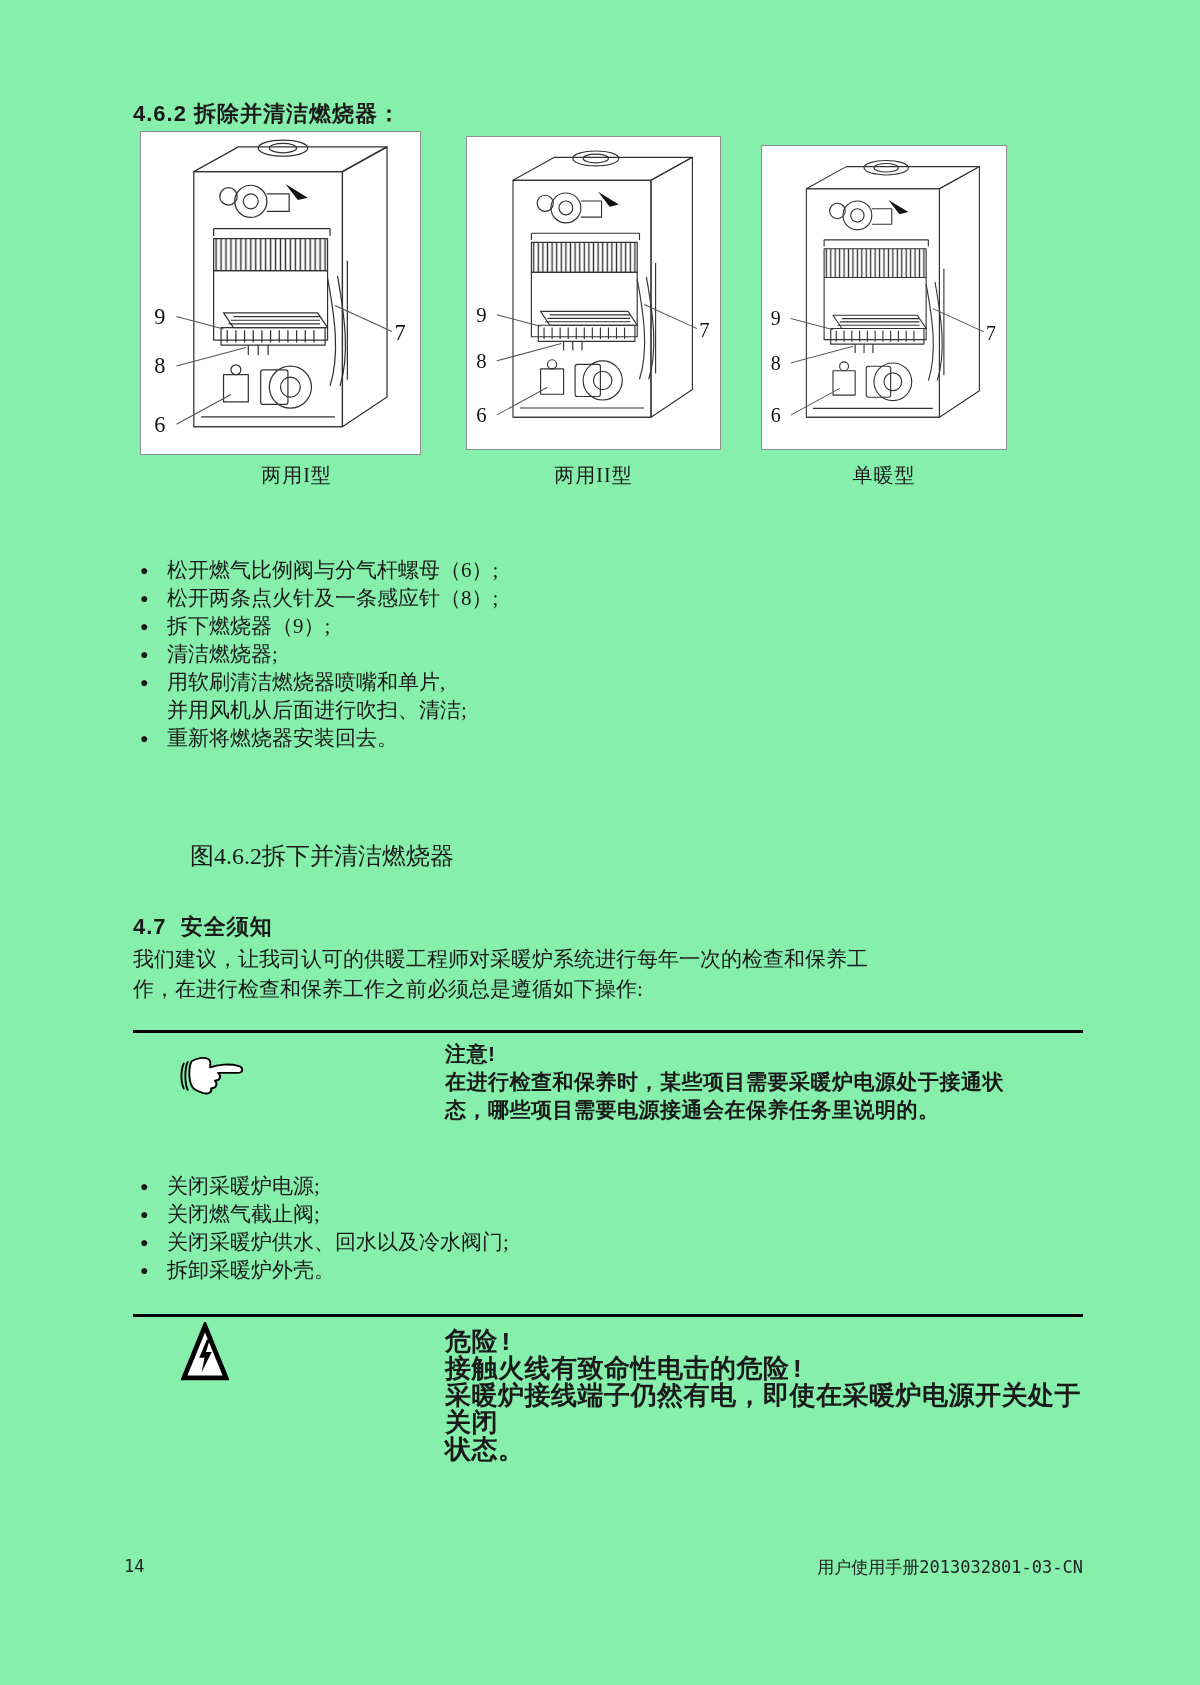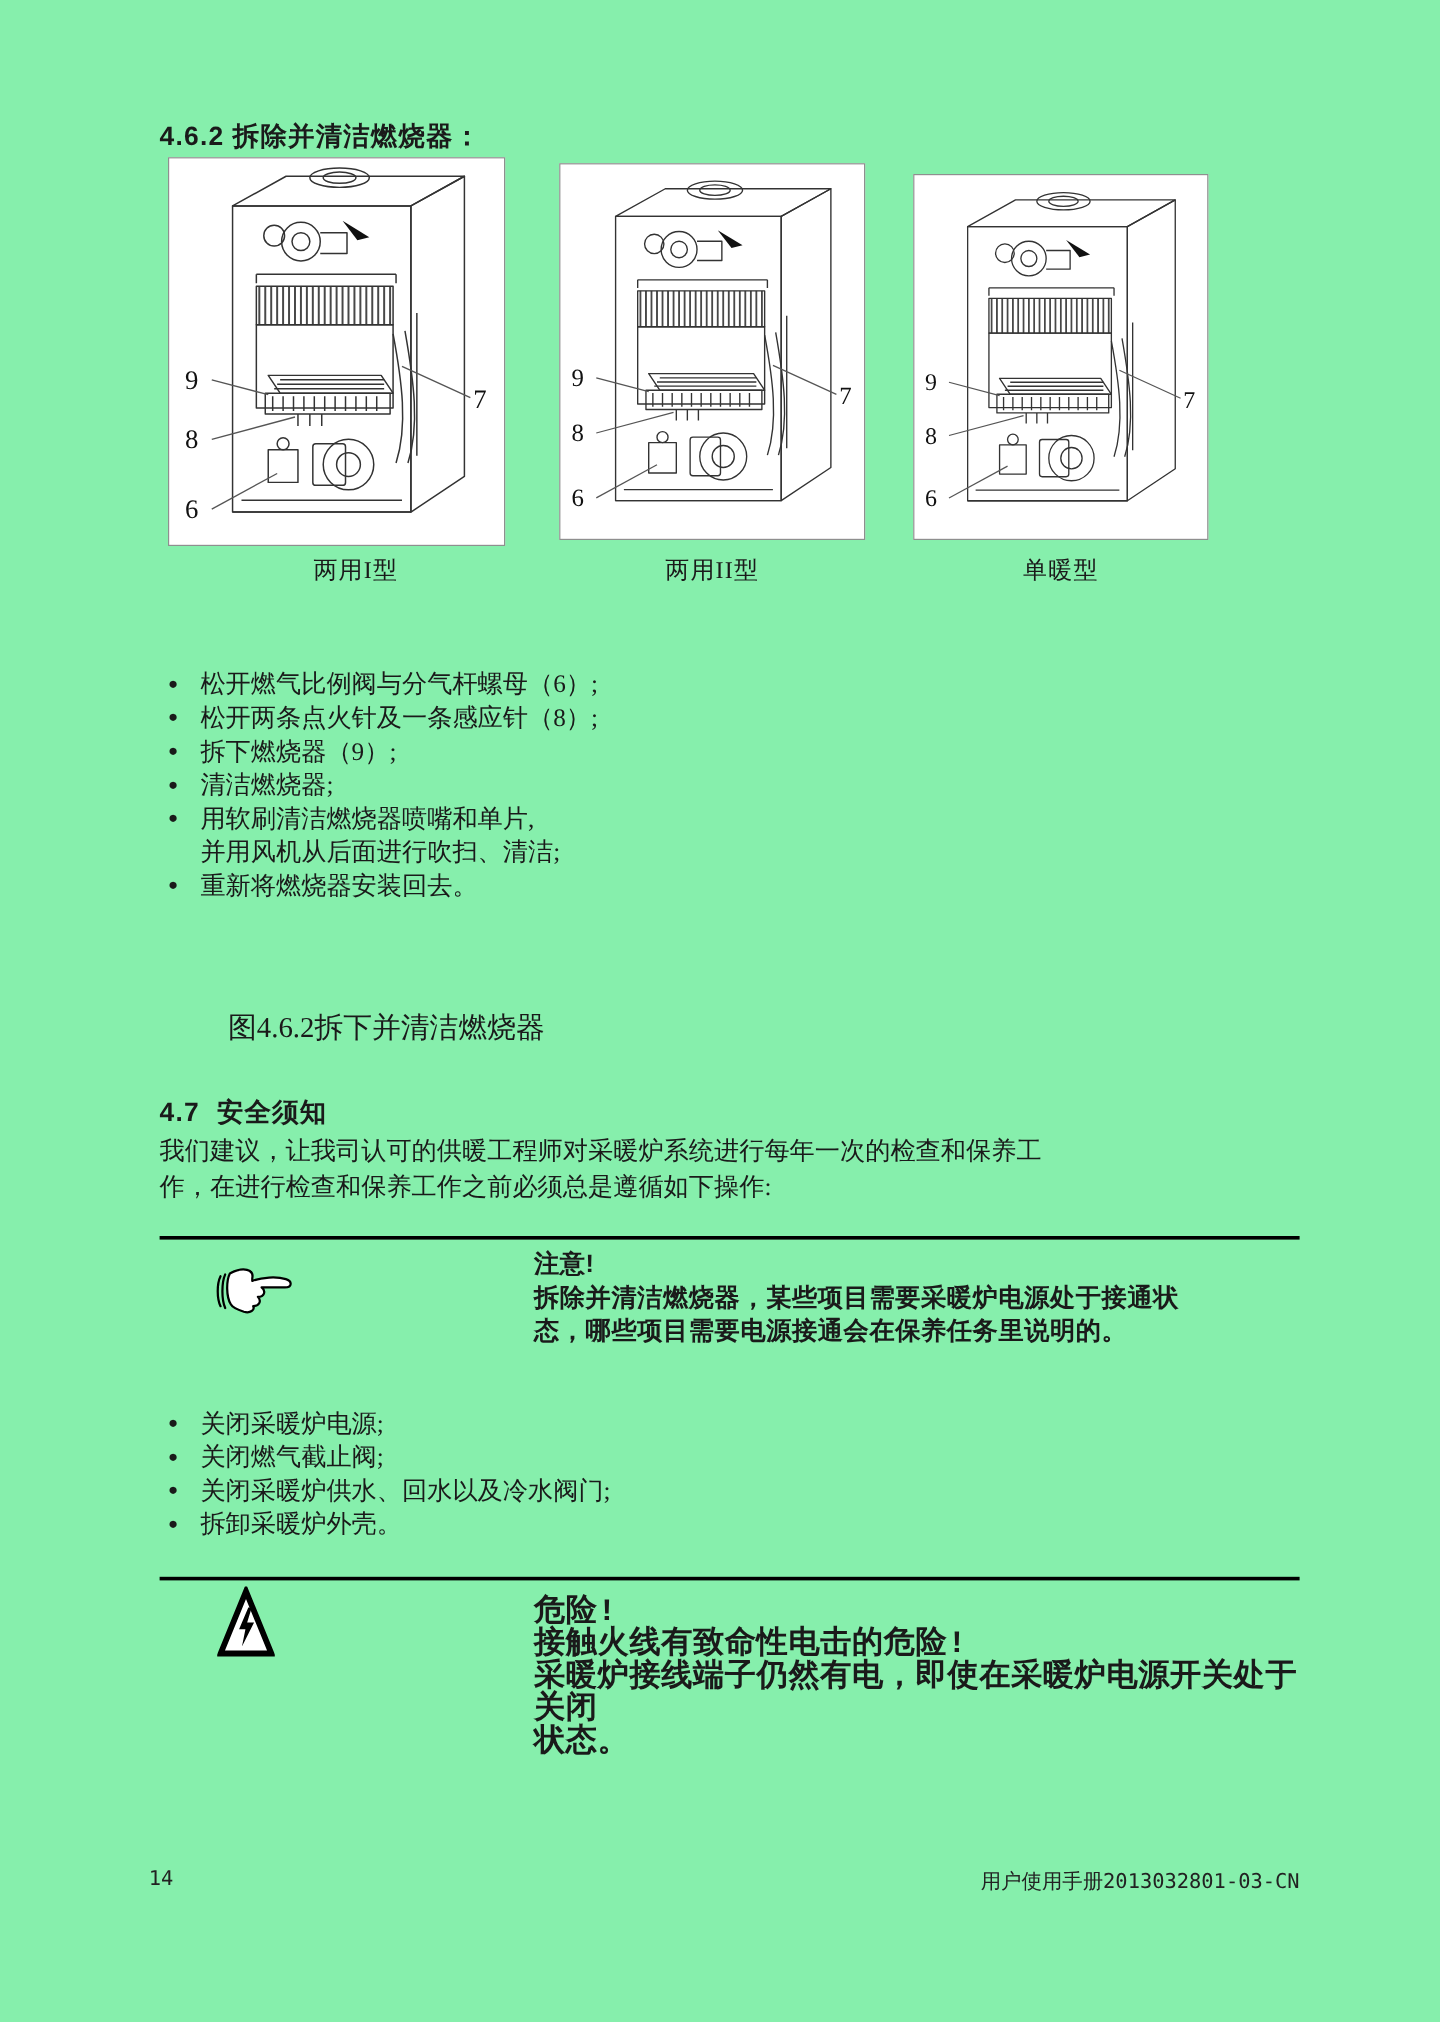--- a/index.html
+++ b/index.html
@@ -139,21 +139,21 @@
     <svg viewBox="0 0 90 60" width="70" height="50">
       <g stroke="#000" stroke-width="2.4" fill="#fff" stroke-linejoin="round" stroke-linecap="round">
         <path d="M10,14 C6,22 6,38 10,46" fill="none"></path>
         <path d="M15,12 C11,21 11,39 15,48" fill="none"></path>
         <path d="M20,11 C35,3 46,7 44,16 L44,19 C54,15 70,14 80,17 C87,19 87,26 79,26 L54,26 C59,30 57,36 50,36 C54,40 52,46 45,46 C47,50 42,54 35,52 C29,50 23,48 21,44 C16,36 16,19 20,11 Z"></path>
       </g>
     </svg>
   </div>
   <div class="abs noticetext" style="left:445px;top:1040px;width:648px;">
     <div class="pre">注意!</div>
-    <div class="pre">拆除并清洁燃烧器，某些项目需要采暖炉电源处于接通状</div>
+    <div class="pre">在进行检查和保养时，某些项目需要采暖炉电源处于接通状</div>
     <div class="pre">态，哪些项目需要电源接通会在保养任务里说明的。</div>
   </div>
 
   <ul class="abs blist" style="left:140px;top:1172px;width:720px;">
     <li>关闭采暖炉电源;</li>
     <li>关闭燃气截止阀;</li>
     <li>关闭采暖炉供水、回水以及冷水阀门;</li>
     <li>拆卸采暖炉外壳。</li>
   </ul>
 

